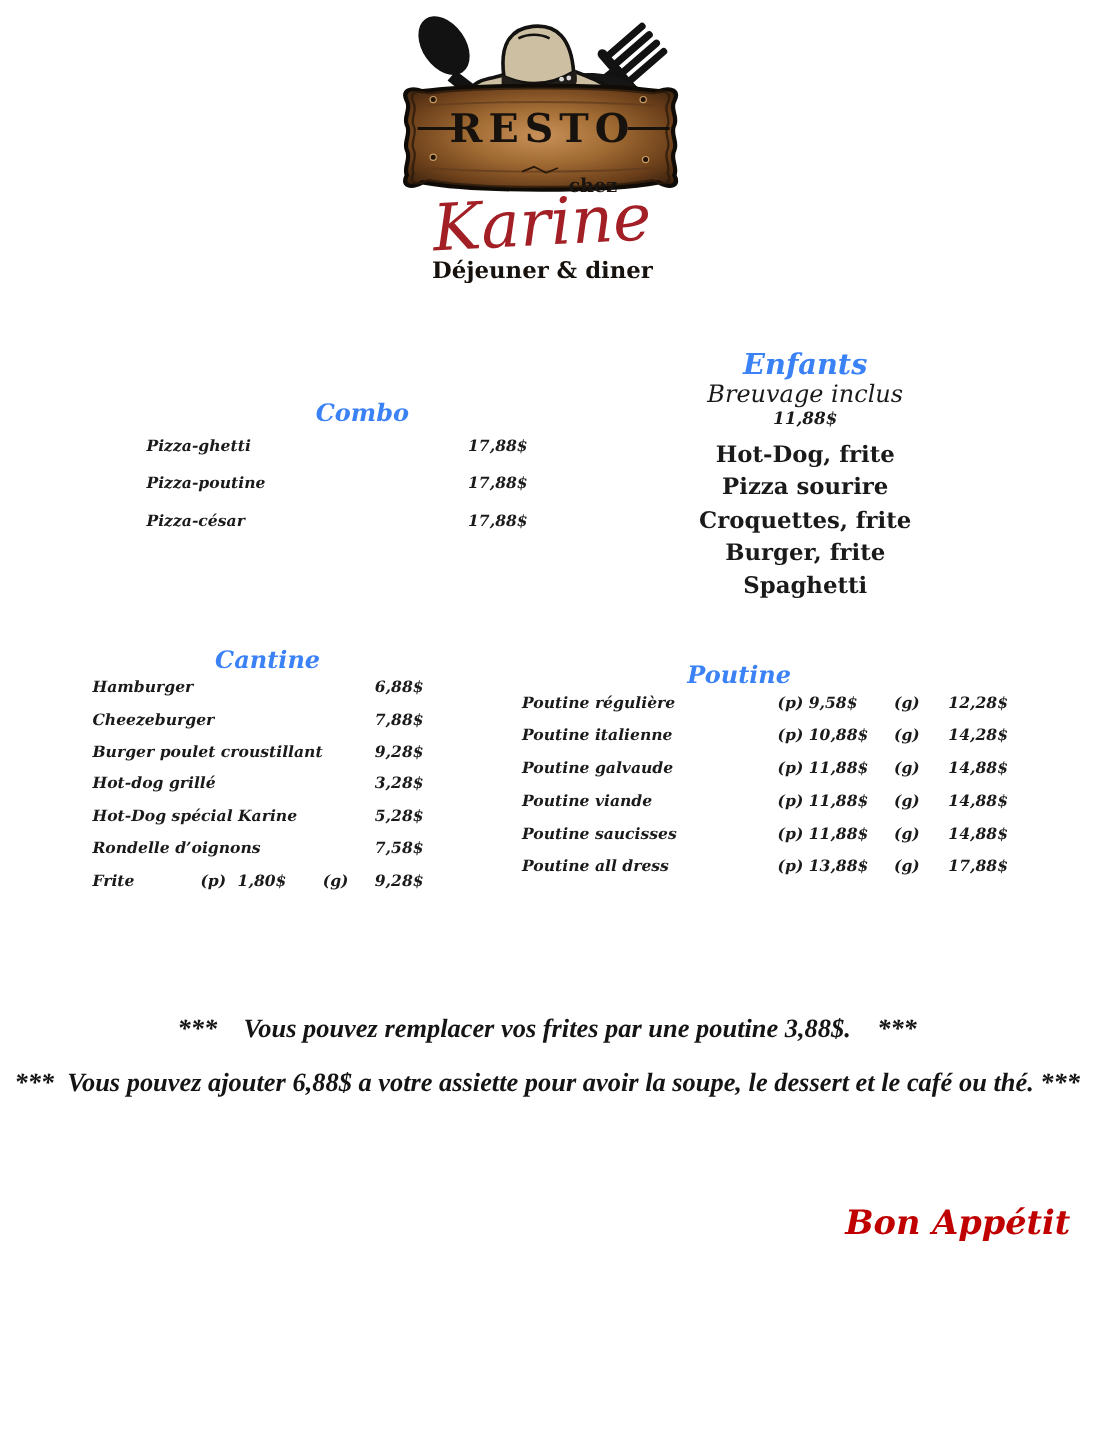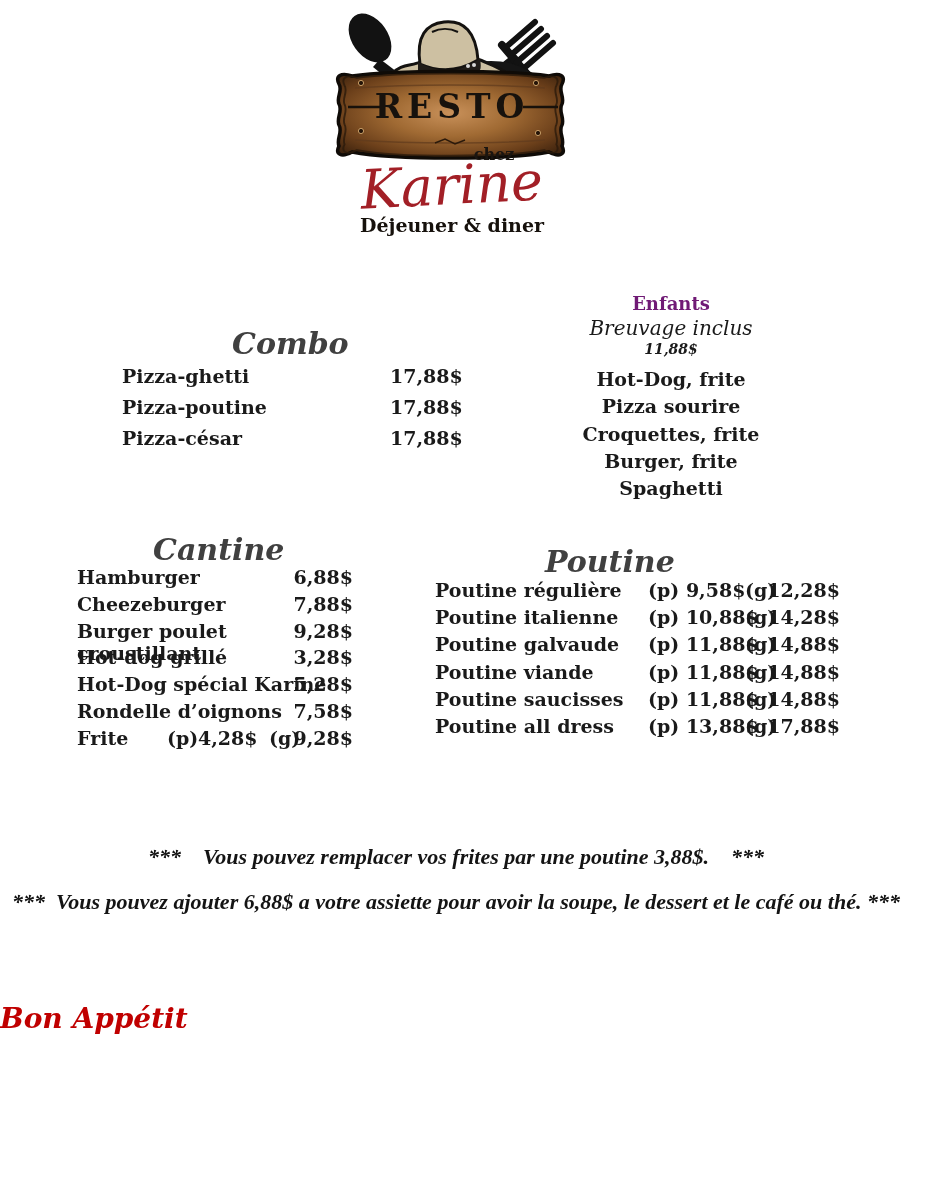--- a/index.html
+++ b/index.html
@@ -7,37 +7,37 @@
         font-family:"DejaVu Serif",serif;color:#1a1a1a;}
 
   
   .logo-wrap{position:absolute;left:300px;top:2px;width:300px;height:248px;}
   .svg-resto{font-family:"DejaVu Serif",serif;font-weight:bold;font-size:33px;letter-spacing:5px;fill:#17120d;}
   .svg-chez{font-family:"DejaVu Serif",serif;font-weight:bold;font-size:16px;fill:#1a1510;}
   .svg-karine{font-family:"DejaVu Serif",serif;font-style:italic;font-size:54px;fill:#a21f26;}
   .svg-tag{font-family:"DejaVu Serif",serif;font-weight:bold;font-size:19px;fill:#16110c;}
 
   
-  .sec-title{position:absolute;font-size:30px;line-height:26px;font-weight:bold;font-style:italic;
-             color:#404040;text-align:left;}
+  .sec-title{position:absolute;font-size:20px;line-height:26px;font-weight:bold;font-style:italic;
+             color:#3b82f6;text-align:center;}
   .combo-title{left:232px;top:331px;width:140px;}
   .cantine-title{left:153px;top:537px;width:140px;}
   .poutine-title{left:545px;top:549px;width:142px;}
 
   
-  .mi{font-weight:bold;font-size:19px;}
+  .mi{font-weight:bold;font-style:italic;font-size:13px;}
 
   
   .combo-rows{position:absolute;left:122px;top:365px;width:340px;}
   .combo-row{position:relative;height:31px;}
   .combo-row .price{position:absolute;left:268px;top:0;}
 
   
   .enfants{position:absolute;left:553px;top:291px;width:236px;text-align:center;}
-  .enf-title{font-size:18px;line-height:26px;font-weight:bold;color:#701a75;}
+  .enf-title{font-size:24px;line-height:26px;font-weight:bold;font-style:italic;color:#3b82f6;}
   .enf-sub{font-size:20px;line-height:16px;font-weight:normal;font-style:italic;margin-top:3px;}
   .enf-price{font-size:14px;line-height:19px;font-weight:bold;font-style:italic;margin-top:4px;}
   .enf-items{margin-top:7px;}
   .enf-item{font-size:19px;font-weight:bold;line-height:27.3px;}
 
   
   .cant-rows{position:absolute;left:77px;top:566px;width:276px;}
   .cant-row{position:relative;height:26.8px;}
   .cant-row .price{position:absolute;right:0;top:0;}
   .cant-row .pl{position:absolute;left:90px;top:0;}
@@ -53,21 +53,21 @@
   .pout-row .gp{position:absolute;right:0;top:0;}
 
   
   .note{position:absolute;left:0;width:912px;text-align:center;white-space:pre;
         font-family:"Liberation Serif",serif;font-style:italic;font-weight:bold;
         font-size:22px;color:#141414;}
   .note-1{top:844px;}
   .note-2{top:889px;}
 
   
-  .bon{position:absolute;top:1002px;left:0;width:892px;text-align:left;
+  .bon{position:absolute;top:1002px;left:0;width:892px;text-align:right;
        font-size:28px;font-weight:bold;font-style:italic;color:#c00000;}
 </style>
 </head>
 <body>
 
 <div class="page">
 
   <div class="logo-wrap">
     <svg viewBox="0 0 300 248" width="300" height="248">
       <defs>
@@ -183,21 +183,21 @@
       <span class="nm">Hot-Dog spécial Karine</span>
       <span class="price">5,28$</span>
     </div>
     <div class="cant-row mi">
       <span class="nm">Rondelle d’oignons</span>
       <span class="price">7,58$</span>
     </div>
     <div class="cant-row mi">
       <span class="nm">Frite</span>
       <span class="pl">(p)</span>
-      <span class="pp">4,28$</span>
+      <span class="pp">1,80$</span>
       <span class="gl">(g)</span>
       <span class="gp">9,28$</span>
     </div>
   </div>
 
   <div class="sec-title poutine-title">Poutine</div>
   <div class="pout-rows">
     <div class="pout-row mi">
       <span class="nm">Poutine régulière</span>
       <span class="pp">(p) 9,58$</span>

